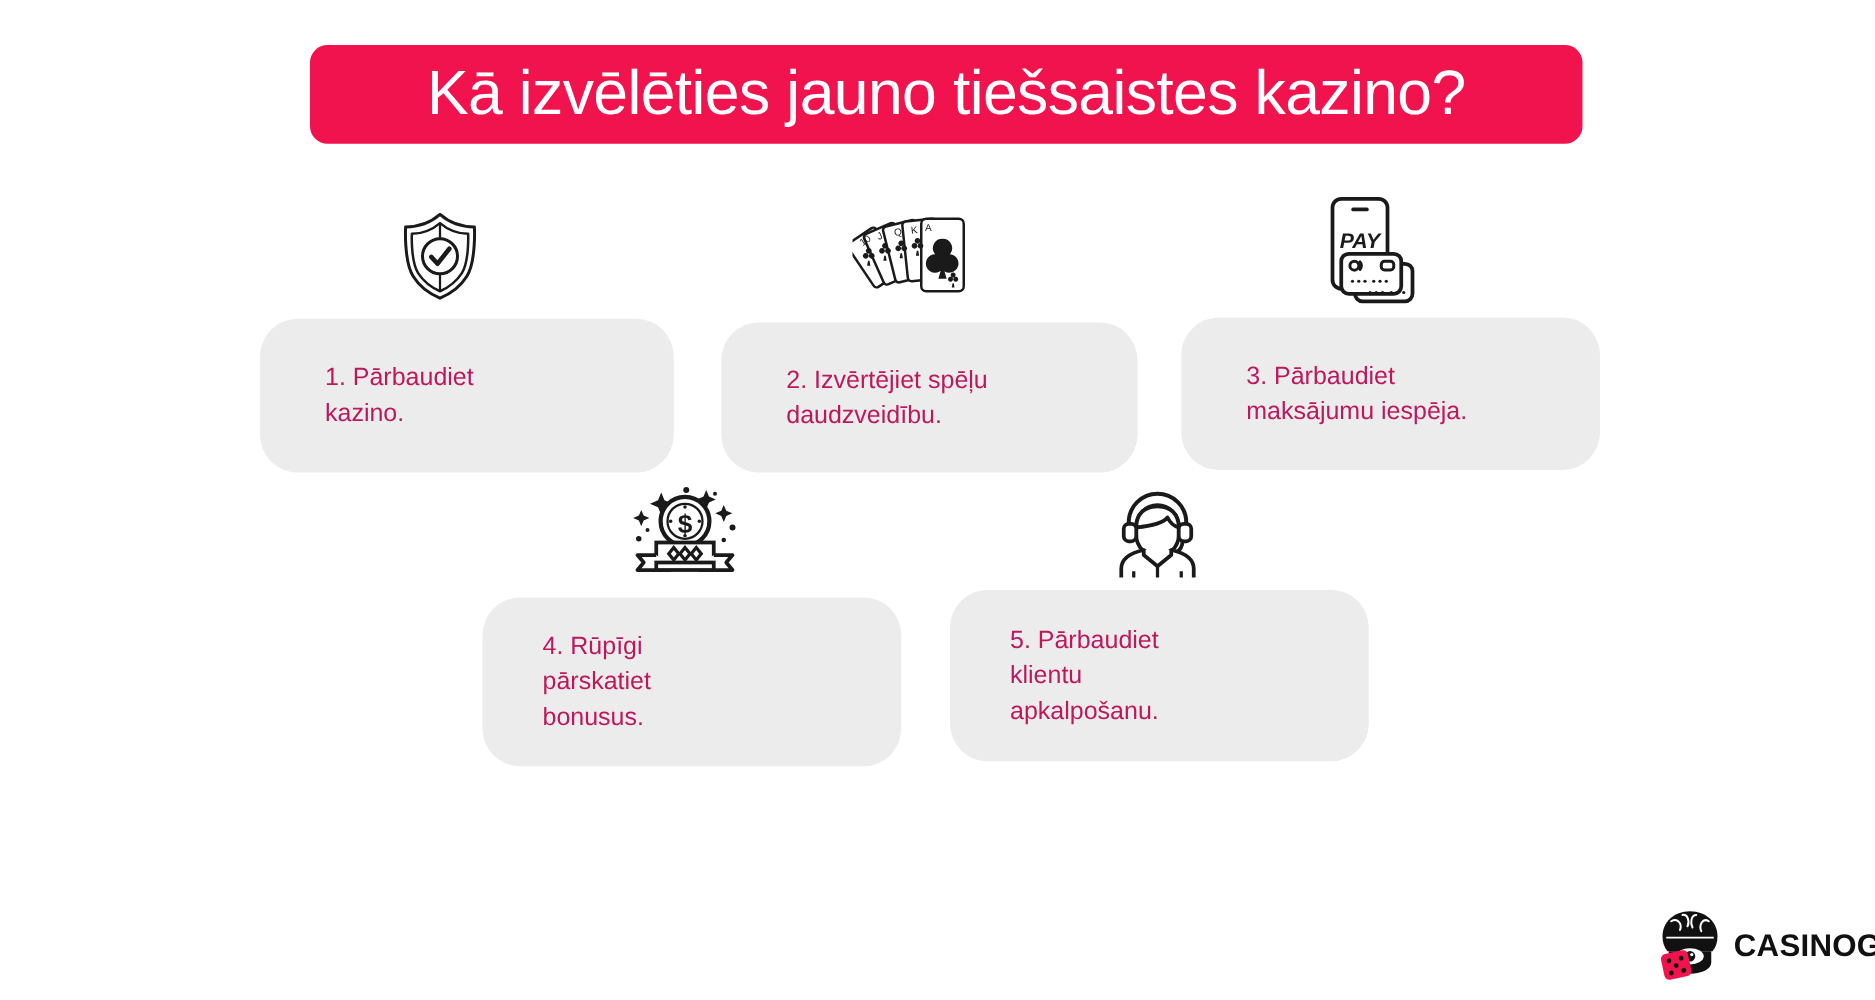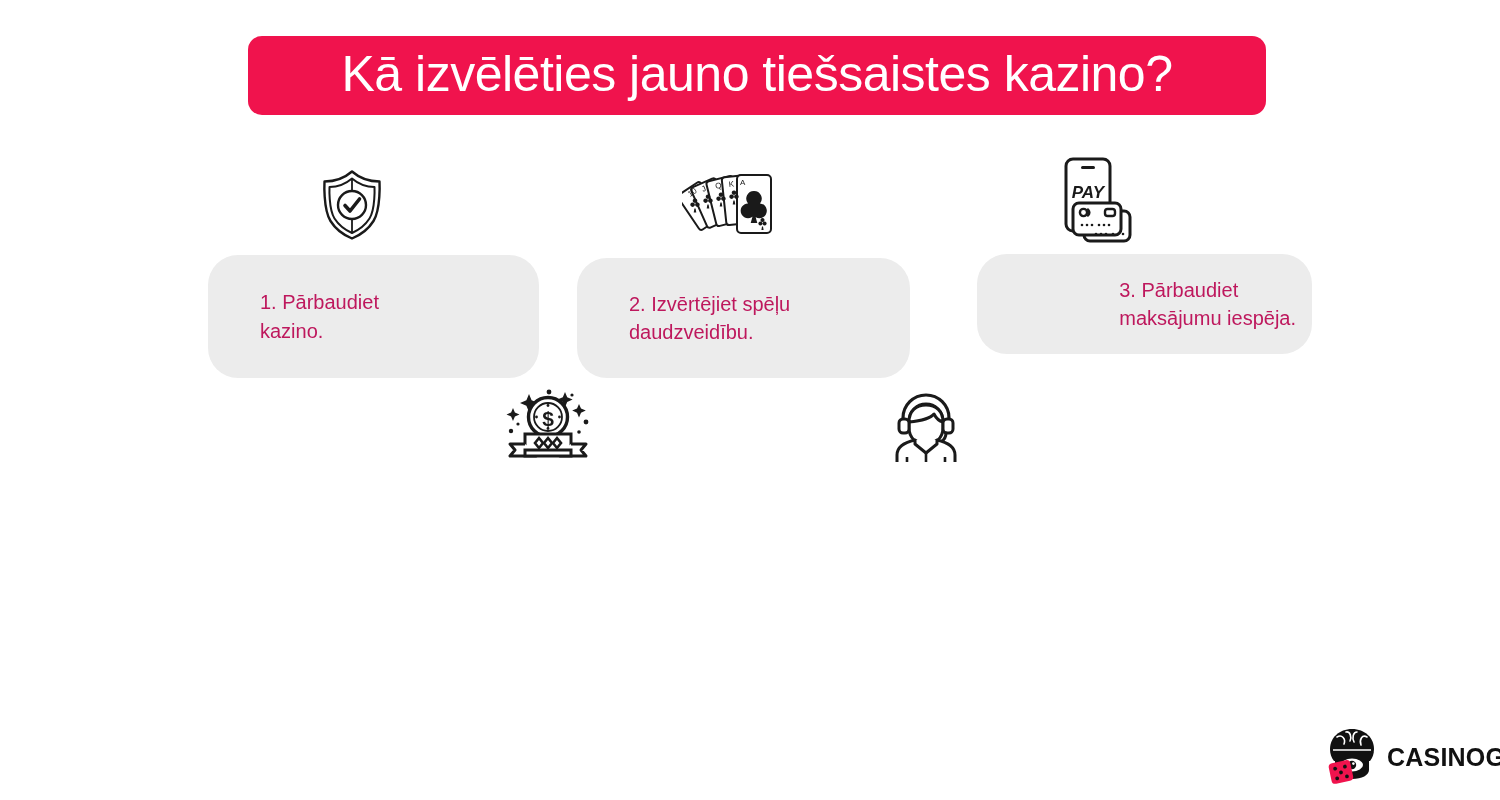--- a/index.html
+++ b/index.html
@@ -66,21 +66,21 @@
     padding-right: 16px;
     white-space: pre-line;
   }
   .step-card.narrow .step-card-text {
     padding-left: 48px;
   }
 
   
   #card-1 { left: 208px; top: 255px; width: 331px; height: 123px; }
   #card-2 { left: 577px; top: 258px; width: 333px; height: 120px; }
-  #card-3 { left: 977px; top: 254px; width: 335px; height: 100px; justify-content: flex-end; }
+  #card-3 { left: 945px; top: 254px; width: 335px; height: 122px; }
   #card-4 { left: 386px; top: 478px; width: 335px; height: 135px; }
   #card-5 { left: 760px; top: 472px; width: 335px; height: 137px; }
 
   #icon-1 { left: 318px; top: 168px; }
   #icon-2 { left: 682px; top: 167px; }
   #icon-3 { left: 1058px; top: 155px; font-style: italic; }
   #icon-4 { left: 503px; top: 386px; }
   #icon-5 { left: 893px; top: 391px; }
 
   
@@ -229,20 +229,25 @@
       <g fill="none" stroke="#1a1a1a" stroke-width="2.6">
         <path d="M32 57 l4 -5 l4 5 l-4 5 Z"></path>
         <path d="M41 57 l4 -5 l4 5 l-4 5 Z"></path>
         <path d="M50 57 l4 -5 l4 5 l-4 5 Z"></path>
       </g>
       <path d="M22 58 H7 l5 6 l-5 6 h26 V66" fill="#ffffff" stroke="#1a1a1a" stroke-width="3" stroke-linejoin="round"></path>
       <path d="M68 58 h15 l-5 6 l5 6 H57 V66" fill="#ffffff" stroke="#1a1a1a" stroke-width="3" stroke-linejoin="round"></path>
       <rect x="22" y="64" width="46" height="6" fill="#ffffff" stroke="#1a1a1a" stroke-width="3"></rect>
     </svg>
   </div>
+  <div class="step-card narrow" id="card-4">
+    <div class="step-card-text">4. Rūpīgi
+pārskatiet
+bonusus.</div>
+  </div>
 
   <div class="step-icon" id="icon-5">
     <svg width="66" height="72" viewBox="0 0 66 72" fill="none" xmlns="http://www.w3.org/2000/svg">
 
       <path d="M10 34 V27 a23 23 0 0 1 46 0 V34" stroke="#1a1a1a" stroke-width="3.2" fill="none" stroke-linecap="round"></path>
 
       <path d="M16 30 a17 17 0 0 1 34 0 v7 a17 17 0 0 1 -34 0 Z" fill="#ffffff" stroke="#1a1a1a" stroke-width="3"></path>
 
       <path d="M16 31 c0 -11 7 -17 17 -17 c10 0 17 6 17 17 c-4 -1 -7 -4 -9 -8 c-4 5 -15 7 -25 8 Z" fill="#ffffff" stroke="#1a1a1a" stroke-width="3" stroke-linejoin="round"></path>
 
@@ -250,20 +255,25 @@
       <rect x="50" y="28" width="10" height="14" rx="4" fill="#ffffff" stroke="#1a1a1a" stroke-width="3"></rect>
 
       <path d="M53 42 c0 9 -9 11 -14 11" stroke="#1a1a1a" stroke-width="3" fill="none" stroke-linecap="round"></path>
       <ellipse cx="36" cy="53" rx="4" ry="2.6" fill="#1a1a1a"></ellipse>
 
       <path d="M4 71 v-7 c0 -9 9 -13 18 -15 l11 8 l11 -8 c9 2 18 6 18 15 v7" fill="#ffffff" stroke="#1a1a1a" stroke-width="3" stroke-linejoin="round"></path>
       <path d="M22 49 v4 l11 9 l11 -9 v-4" fill="#ffffff" stroke="#1a1a1a" stroke-width="3" stroke-linejoin="round"></path>
       <path d="M33 62 V71" stroke="#1a1a1a" stroke-width="2.6"></path>
       <path d="M14 66 V71 M52 66 V71" stroke="#1a1a1a" stroke-width="2.6"></path>
     </svg>
+  </div>
+  <div class="step-card narrow" id="card-5">
+    <div class="step-card-text">5. Pārbaudiet
+klientu
+apkalpošanu.</div>
   </div>
 
   <div class="logo">
     <svg class="logo-mark" viewBox="0 0 52 58" fill="none" xmlns="http://www.w3.org/2000/svg">
 
       <path d="M26 1 C13 1 4 10 4 21 c0 5 1.5 9 4 12 h36 c2.5 -3 4 -7 4 -12 C48 10 39 1 26 1 Z" fill="#111111"></path>
       <path d="M11 9 c5 -3 9 2 7 7 M20 4 c4 -1 6 5 4 9 M31 4 c-4 0 -5 6 -3 10 M41 9 c-5 -3 -8 3 -6 8" stroke="#ffffff" stroke-width="1.6" fill="none" stroke-linecap="round"></path>
       <path d="M7 22 h38" stroke="#ffffff" stroke-width="1.4"></path>
 
       <path d="M9 33 h34 v9 c0 5 -7 9 -17 9 s-17 -4 -17 -9 Z" fill="#111111"></path>

